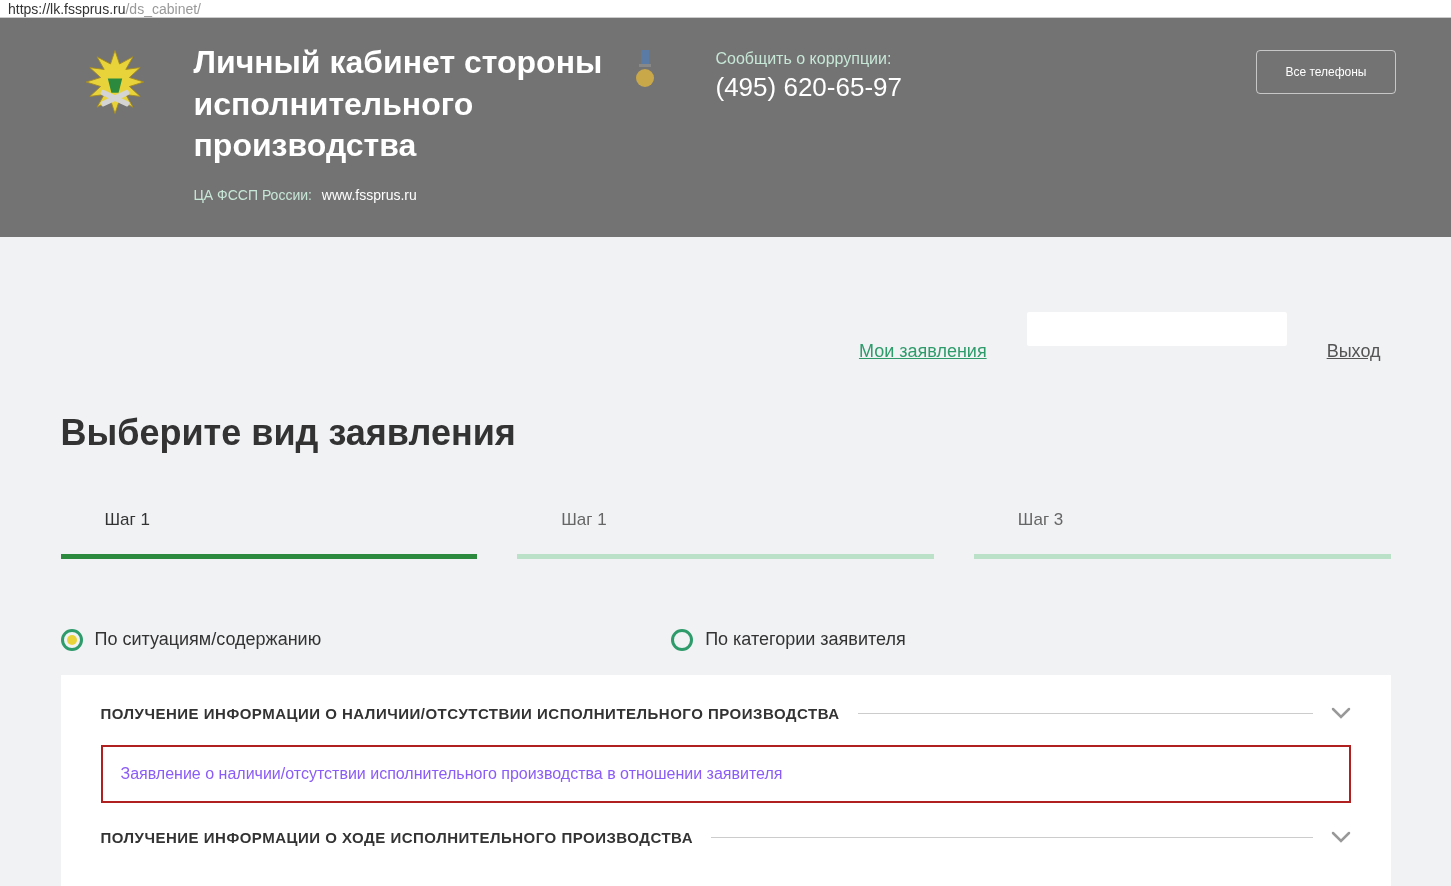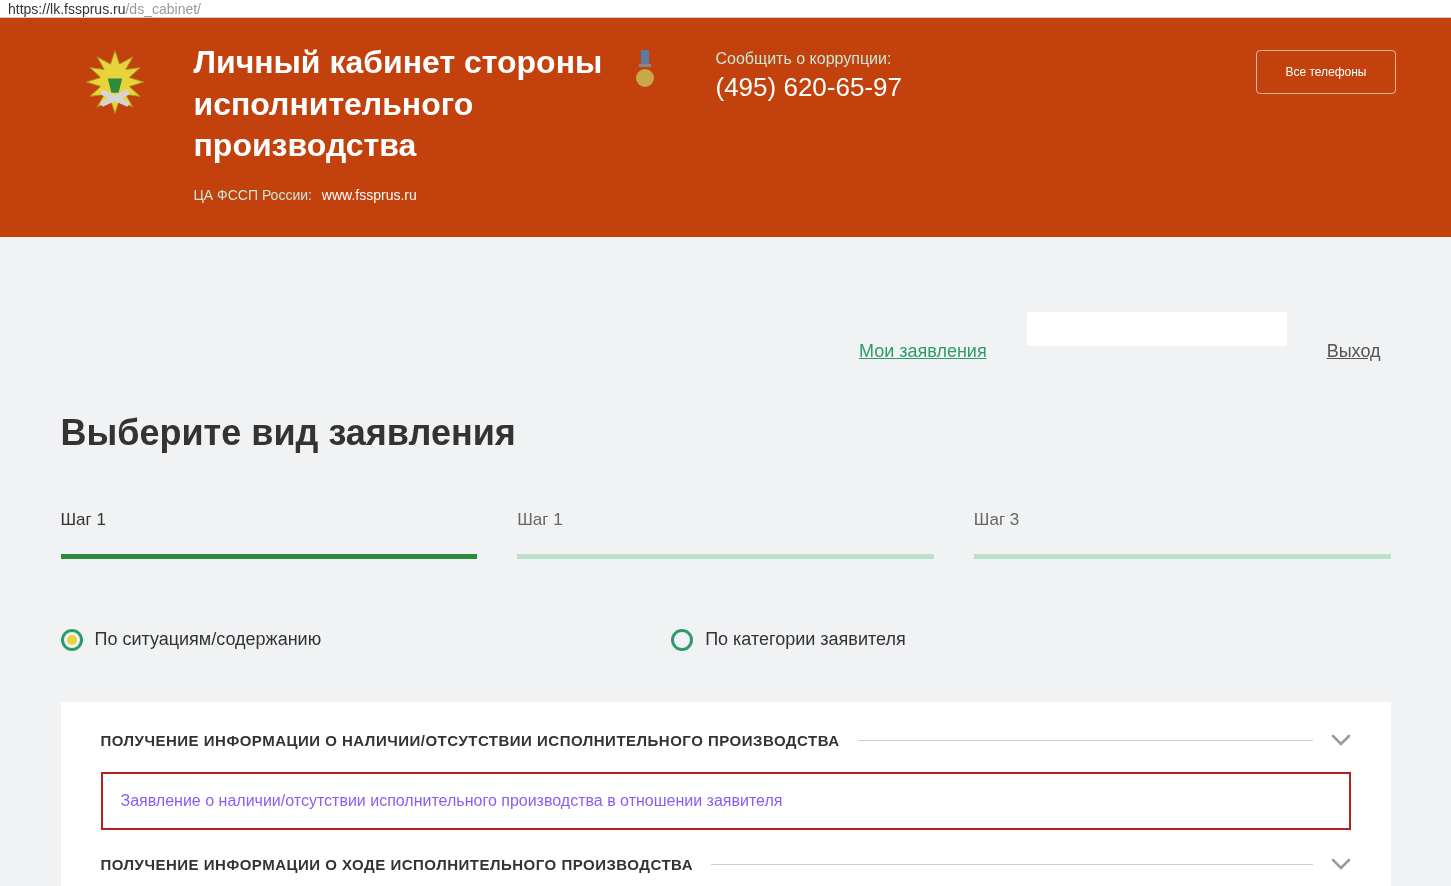--- a/index.html
+++ b/index.html
@@ -1,21 +1,21 @@
 <!DOCTYPE html>
 <html><head>
 <meta charset="utf-8">
 <style>
 * { margin: 0; padding: 0; box-sizing: border-box; }
 body { font-family: "Segoe UI", Arial, sans-serif; background: #fff; color: #333; width: 1451px; }
 
 .addressbar { height: 18px; border-bottom: 1px solid #ccc; padding: 4px 8px; font-size: 14px; color: #333; display: flex; align-items: center; }
 .addressbar .path { color: #999; text-align: center; }
 
-.header { background: #c2410c; color: #fff; padding: 24px 0 34px 10px; }
+.header { background: #737373; color: #fff; padding: 24px 0 34px 10px; }
 .header-inner { width: 1330px; margin: 0 auto; display: flex; align-items: flex-start; }
 .emblem { width: 98px; height: 98px; margin-right: 30px; flex-shrink: 0; display:flex; align-items:center; justify-content:center; }
 .title-block { flex: 0 0 420px; }
 .title-block h1 { font-size: 32px; font-weight: 600; line-height: 1.3; }
 .subline { margin-top: 20px; font-size: 14px; color: #c7e7d7; }
 .subline .domain { color: #fff; font-weight: 500; margin-left: 6px; }
 .medal { width: 22px; height: 40px; margin-left: 20px; margin-top: 8px; flex-shrink: 0; }
 .contact { margin-left: 60px; margin-top: 8px; }
 .contact .lbl { font-size: 16px; color: #c7e7d7; }
 .contact .phone { font-size: 26px; font-weight: 500; color: #fff; margin-top: 4px; }
@@ -26,26 +26,26 @@
 
 .topnav { display: flex; justify-content: flex-end; align-items: center; gap: 40px; padding-right: 10px; margin-bottom: 50px; }
 .topnav a { color: #2e9b6b; text-decoration: underline; font-size: 18px; cursor: pointer; margin-top: 44px; }
 .topnav .userblock { background: #fff; width: 260px; height: 34px; border-radius: 2px; }
 .topnav .logout { color: #555; text-decoration: underline; font-size: 18px; cursor: pointer; }
 
 .page-title { font-size: 36px; font-weight: 600; color: #333; margin-bottom: 56px; }
 
 .steps { display: flex; gap: 40px; margin-bottom: 70px; }
 .step { flex: 1; }
-.step-label { font-size: 17px; color: #666; margin-bottom: 24px; }
+.step-label { font-size: 17px; color: #666; margin-bottom: 24px; margin-left: 44px; }
 .step.active .step-label { color: #333; }
 .step-bar { height: 5px; background: #bce1c9; }
 .step.active .step-bar { background: #2c8a3f; }
 
-.filter-row { display: flex; gap: 350px; margin-bottom: 51px; }
+.filter-row { display: flex; gap: 350px; margin-bottom: 24px; }
 .radio-item { display: flex; align-items: center; gap: 12px; cursor: pointer; }
 .radio-circle { width: 22px; height: 22px; border: 3px solid #2e9b6b; border-radius: 50%; display: flex; align-items: center; justify-content: center; }
 .radio-circle.checked::after { content: ""; width: 10px; height: 10px; background: #e8d43a; border-radius: 50%; }
 .radio-label { font-size: 18px; color: #333; }
 
 .white-panel { background: #fff; padding: 30px 40px 30px 40px; }
 .section-row { display: flex; align-items: center; margin-bottom: 22px; }
 .section-title { font-size: 15px; font-weight: 700; color: #333; letter-spacing: 0.5px; text-transform: uppercase; }
 .section-line { flex: 1; height: 1px; background: #ccc; margin: 0 18px; }
 .chevron { color: #999; cursor: pointer; }

